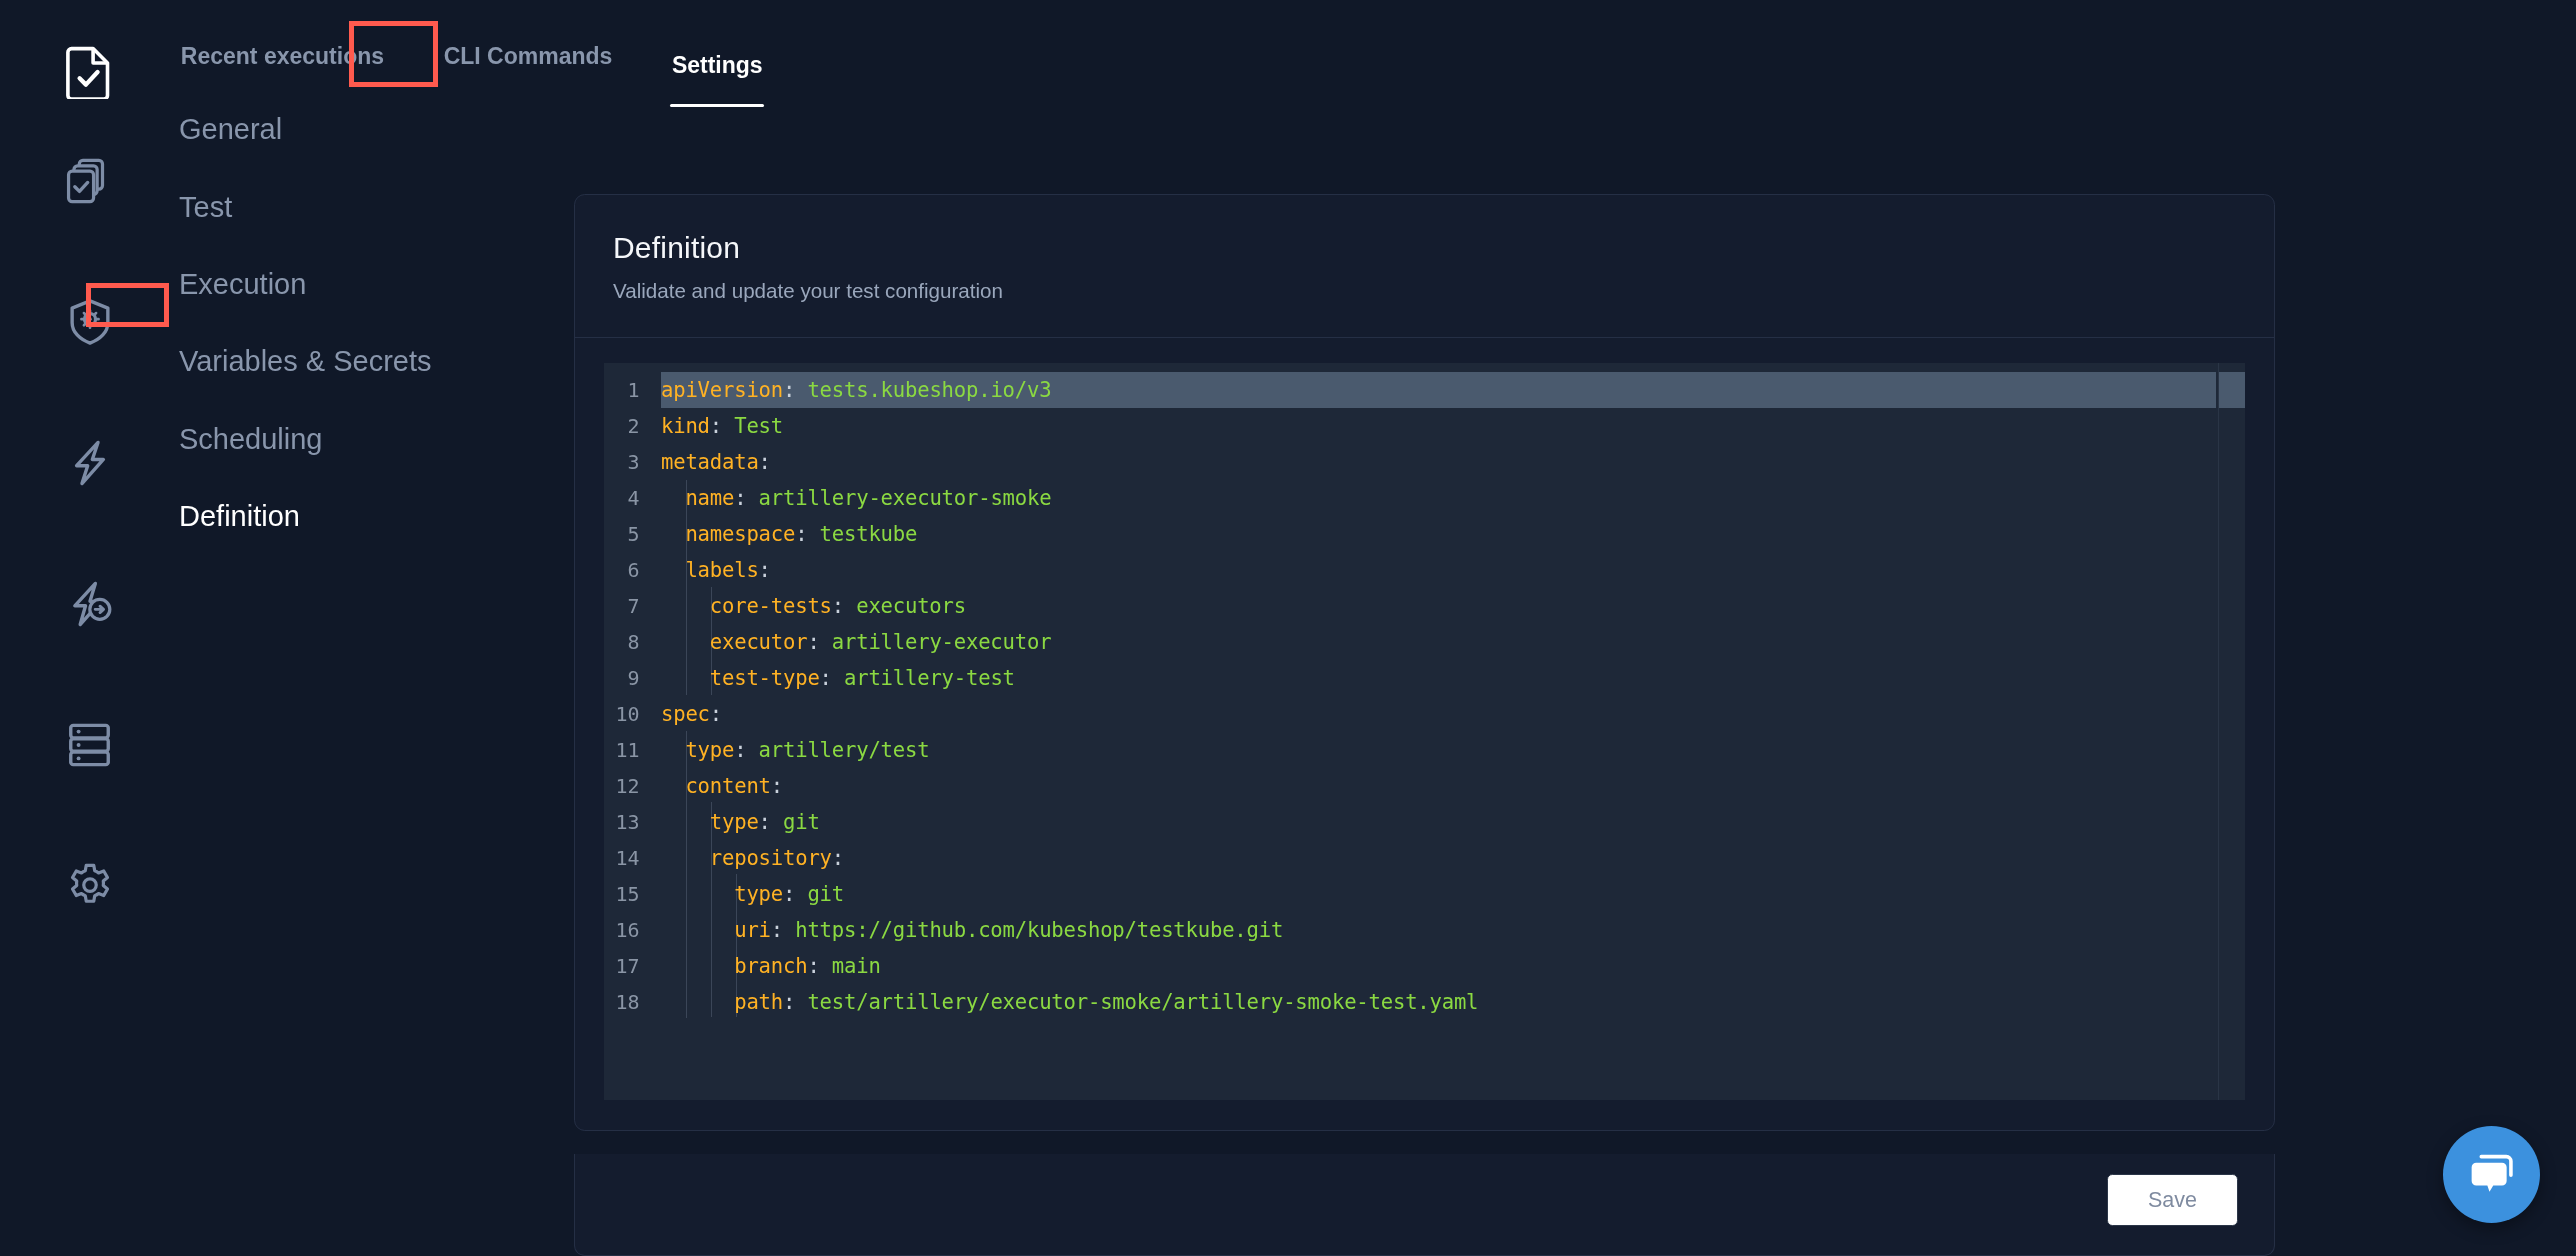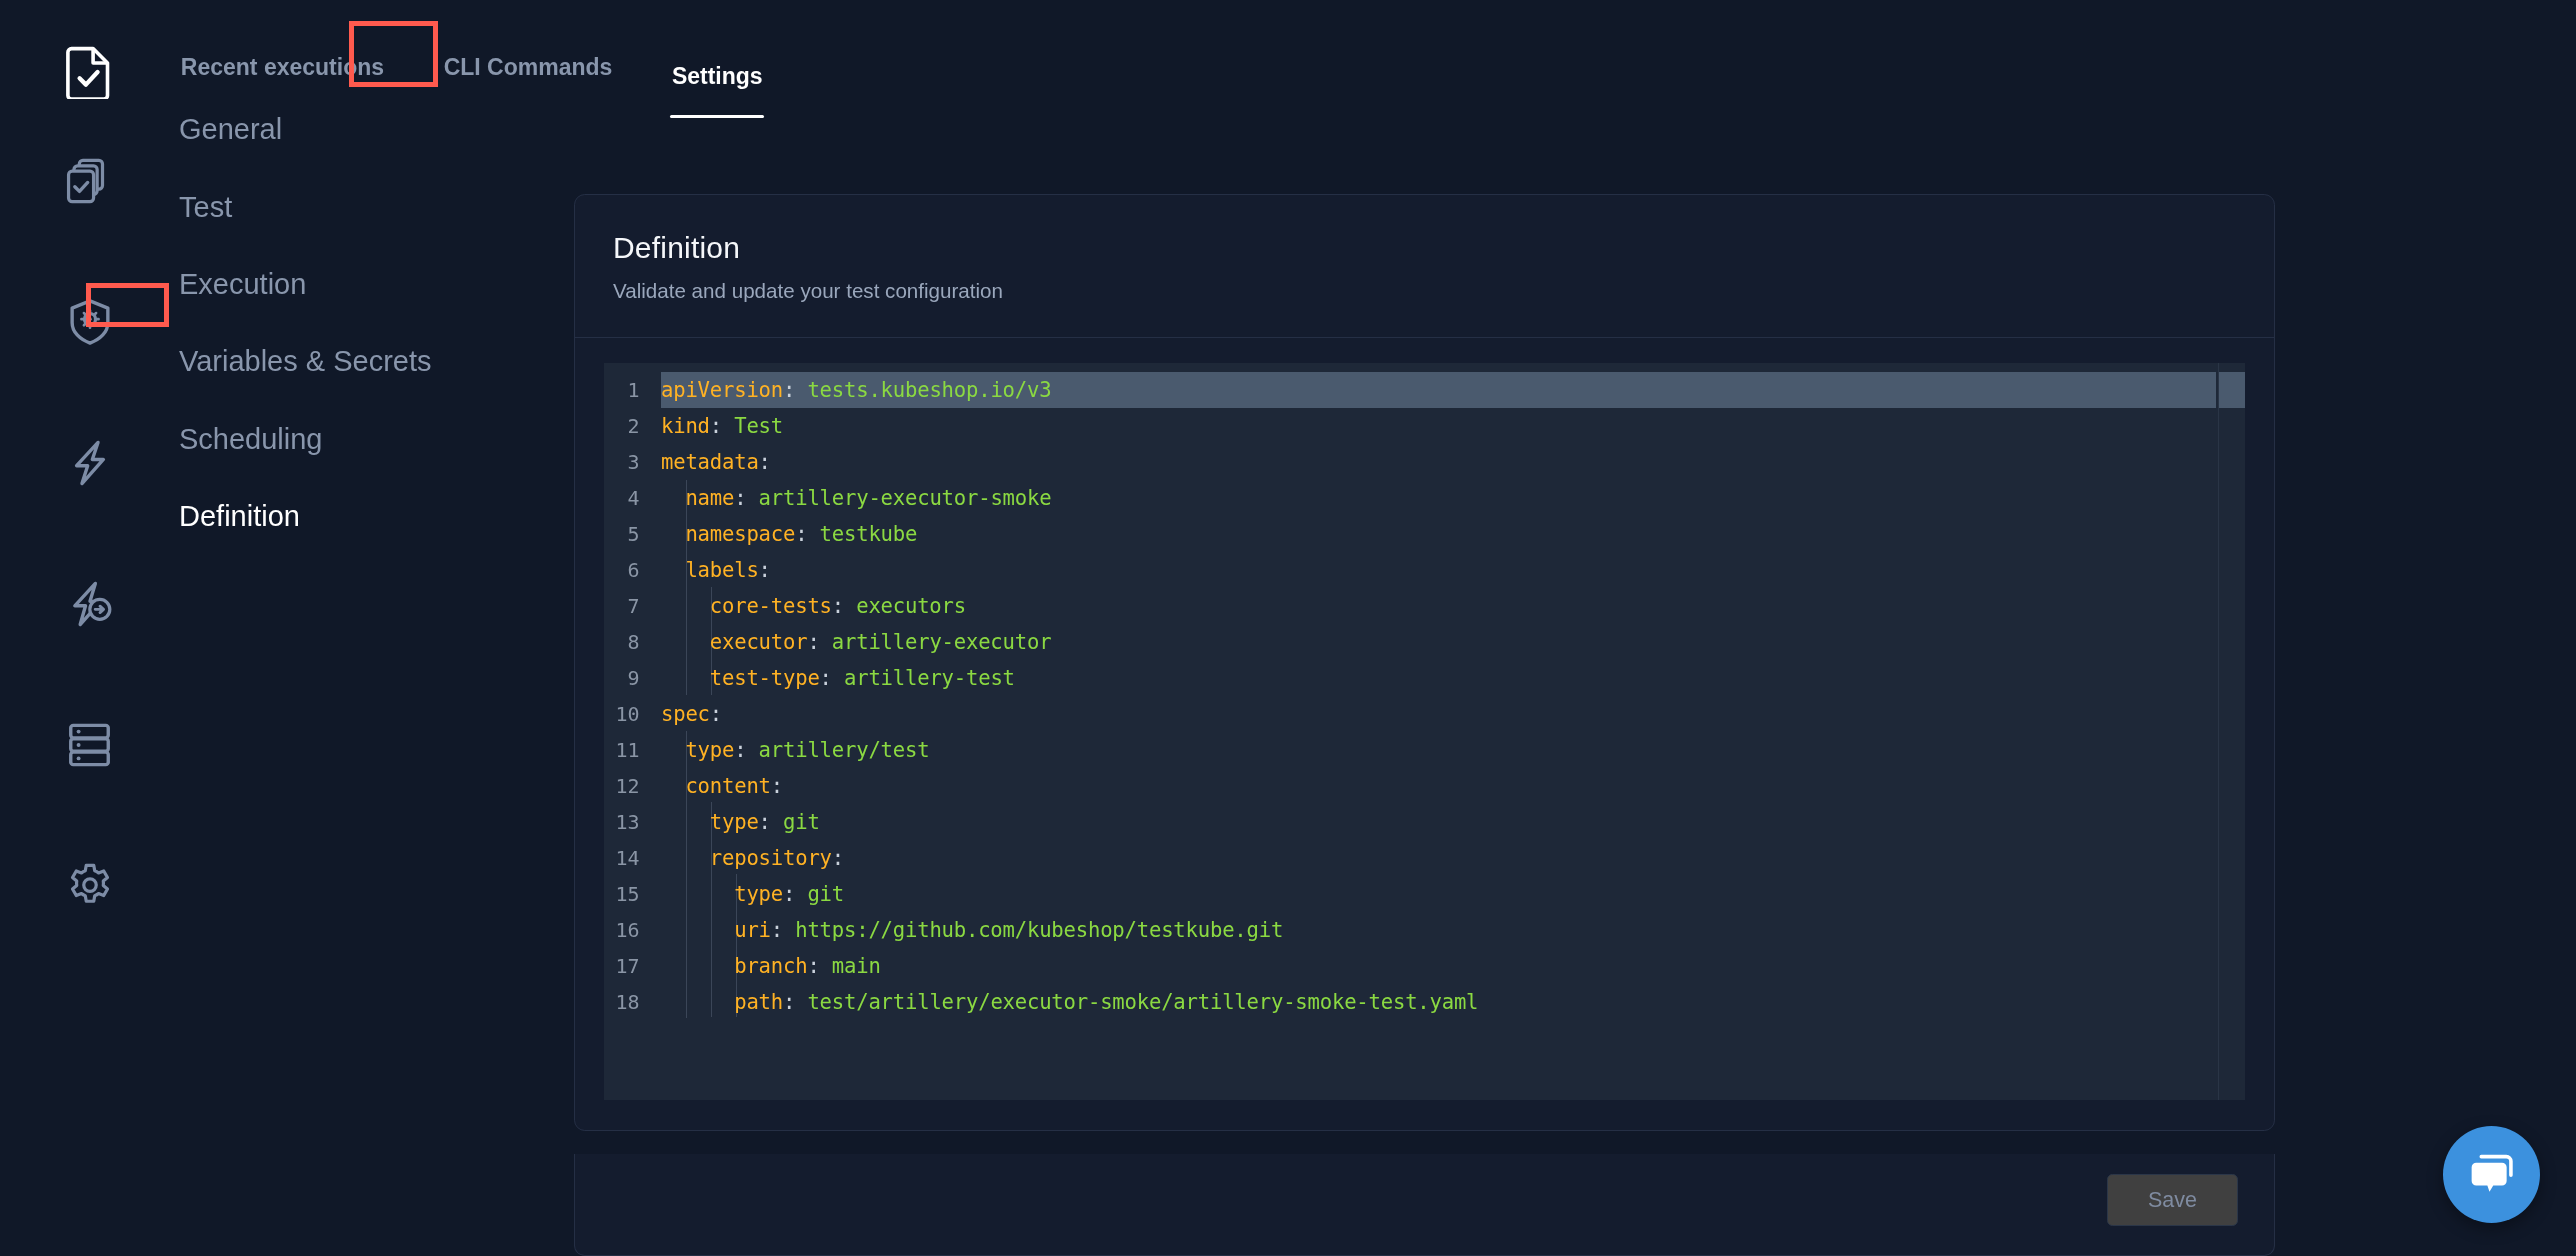--- a/index.html
+++ b/index.html
@@ -23,21 +23,21 @@
     display: flex; align-items: center; justify-content: center; }
   .rail-icons { margin-top: 36px; display: flex; flex-direction: column; align-items: center; }
   .rail-icon {
     width: 57px; height: 57px; margin-bottom: 84px;
     display: flex; align-items: center; justify-content: center;
   }
   .rail-icon svg { display: block; }
 
   
   .topnav {
-    position: absolute; left: 179px; top: 18px; width: 2397px; height: 99px; text-align: right;
+    position: absolute; left: 179px; top: 7px; width: 2397px; height: 99px; text-align: right;
   }
   .nav-items { display: flex; align-items: center; height: 99px; padding-left: 0px; }
   .nav-item {
     font-size: 23px; font-weight: bold; color: #8996AC;
     margin-right: 56px; position: relative; white-space: nowrap;
     padding: 5.4px 1.8px;
   }
   .nav-item.active { color: #FFFFFF; margin-top: 18px; }
   .nav-item.active .nav-underline {
     position: absolute; left: 0; right: 0; bottom: -23px;
@@ -115,21 +115,21 @@
 
   
   .footer {
     position: absolute; left: 574px; top: 1154px; width: 1701px; height: 102px;
     background: #141C2E; border: 0.9px solid #252F45; border-top: none;
     border-radius: 0 0 10.8px 10.8px;
   }
   .save-btn {
     position: absolute; right: 36px; top: 20px;
     width: 131px; height: 52px; border-radius: 5.4px;
-    background: #404040; border: 0.9px solid #2B3648;
+    background: #ffffff; border: 0.9px solid #2B3648;
     color: #7F8BA0; font-size: 21.5px;
     display: flex; align-items: center; justify-content: center;
   }
 
   
   .chat-fab {
     position: absolute; right: 36px; bottom: 34px;
     width: 97px; height: 97px; border-radius: 50%;
     background: #3C91DE;
     display: flex; align-items: center; justify-content: center;

